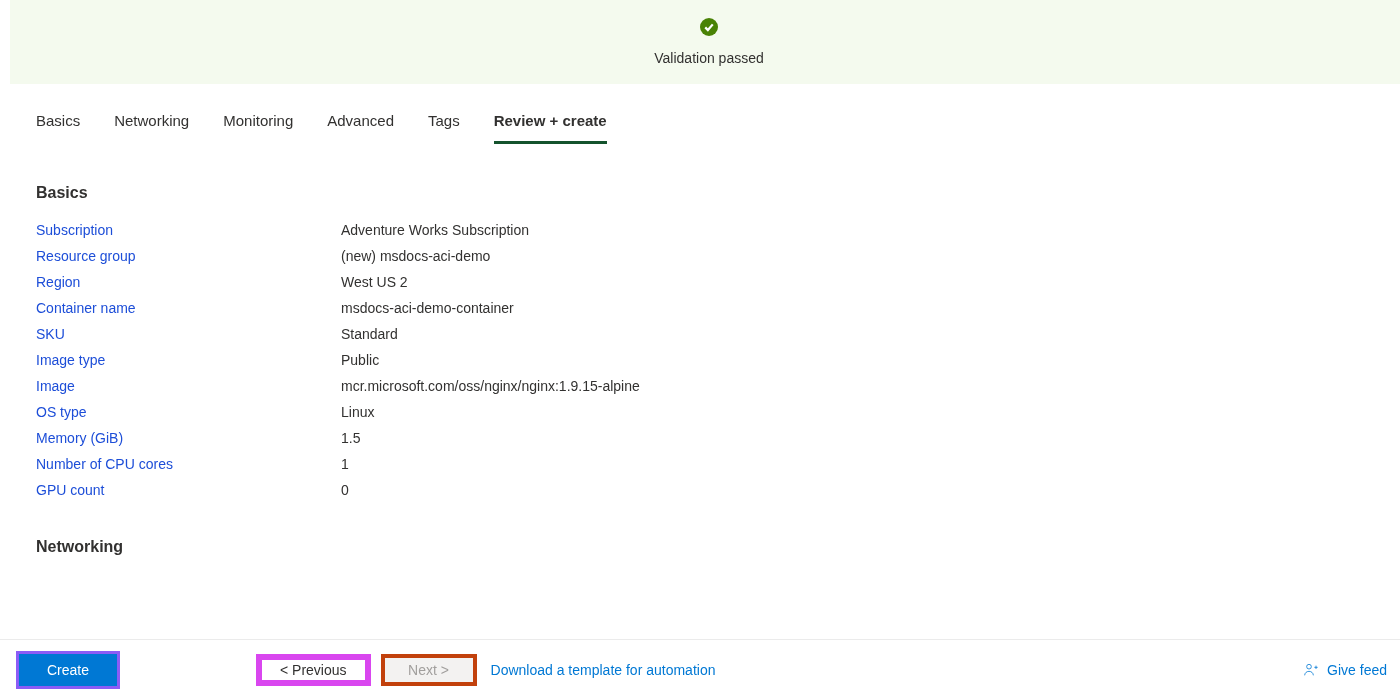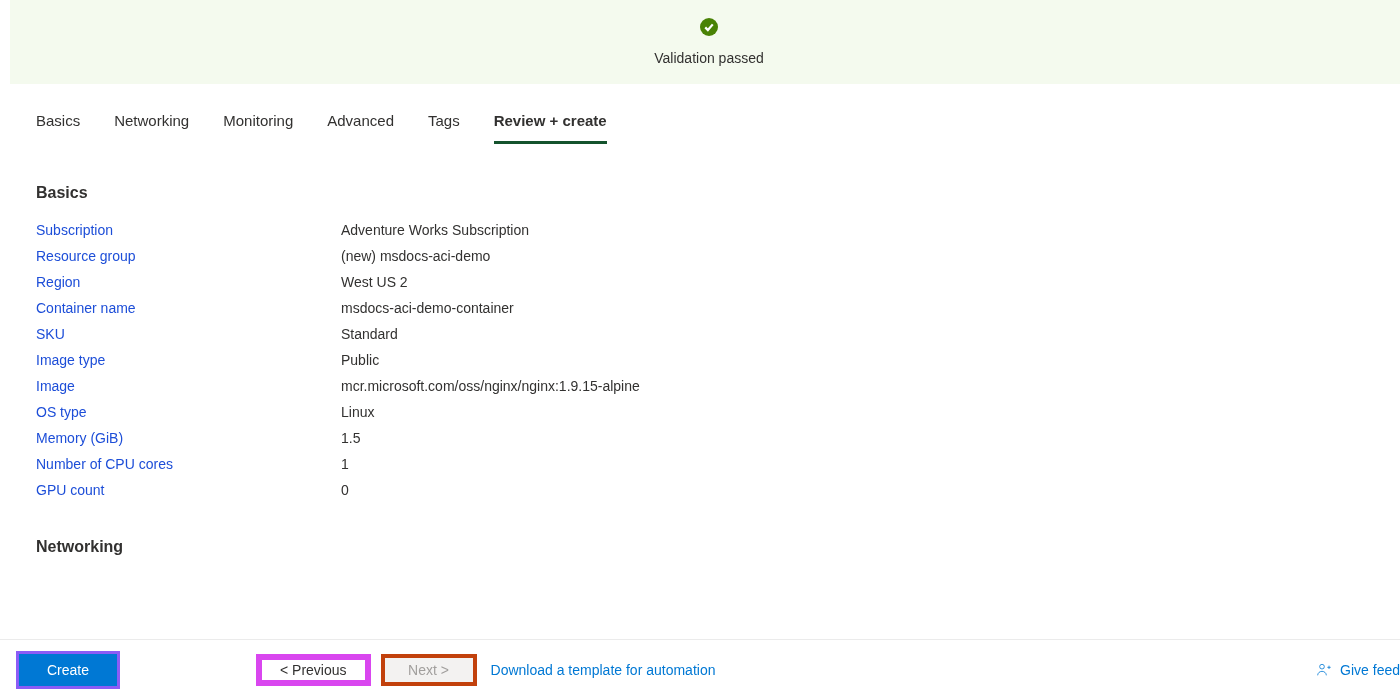--- a/index.html
+++ b/index.html
@@ -146,21 +146,21 @@
     }
     .feedback {
       position: absolute;
       right: 0;
       display: flex;
       align-items: center;
       gap: 8px;
       color: #0078d4;
       font-size: 14px;
       cursor: pointer;
-      padding-right: 0;
+      padding-right: 13px;
     }
     .feedback svg {
       width: 16px;
       height: 16px;
       stroke: #0078d4;
       fill: none;
       stroke-width: 1.2;
     }
   </style>
 </head>

